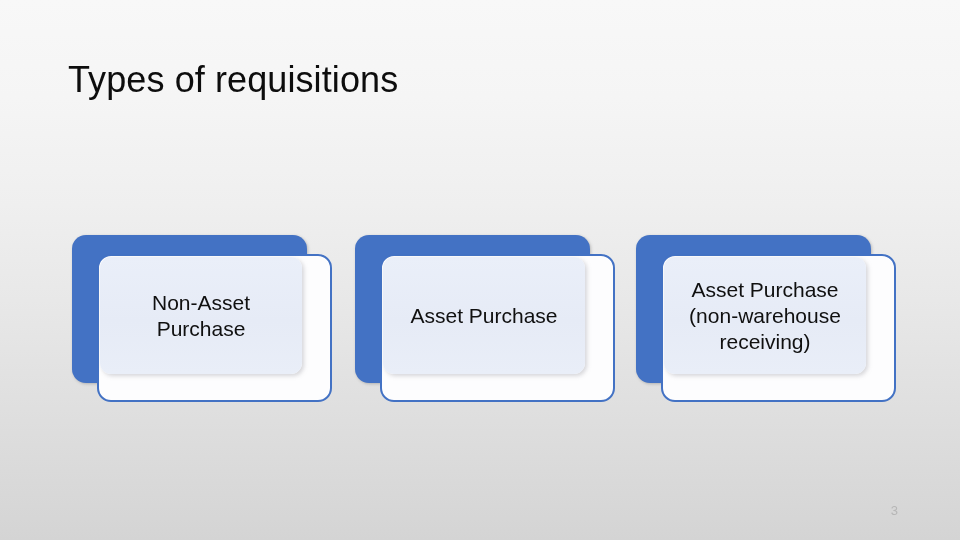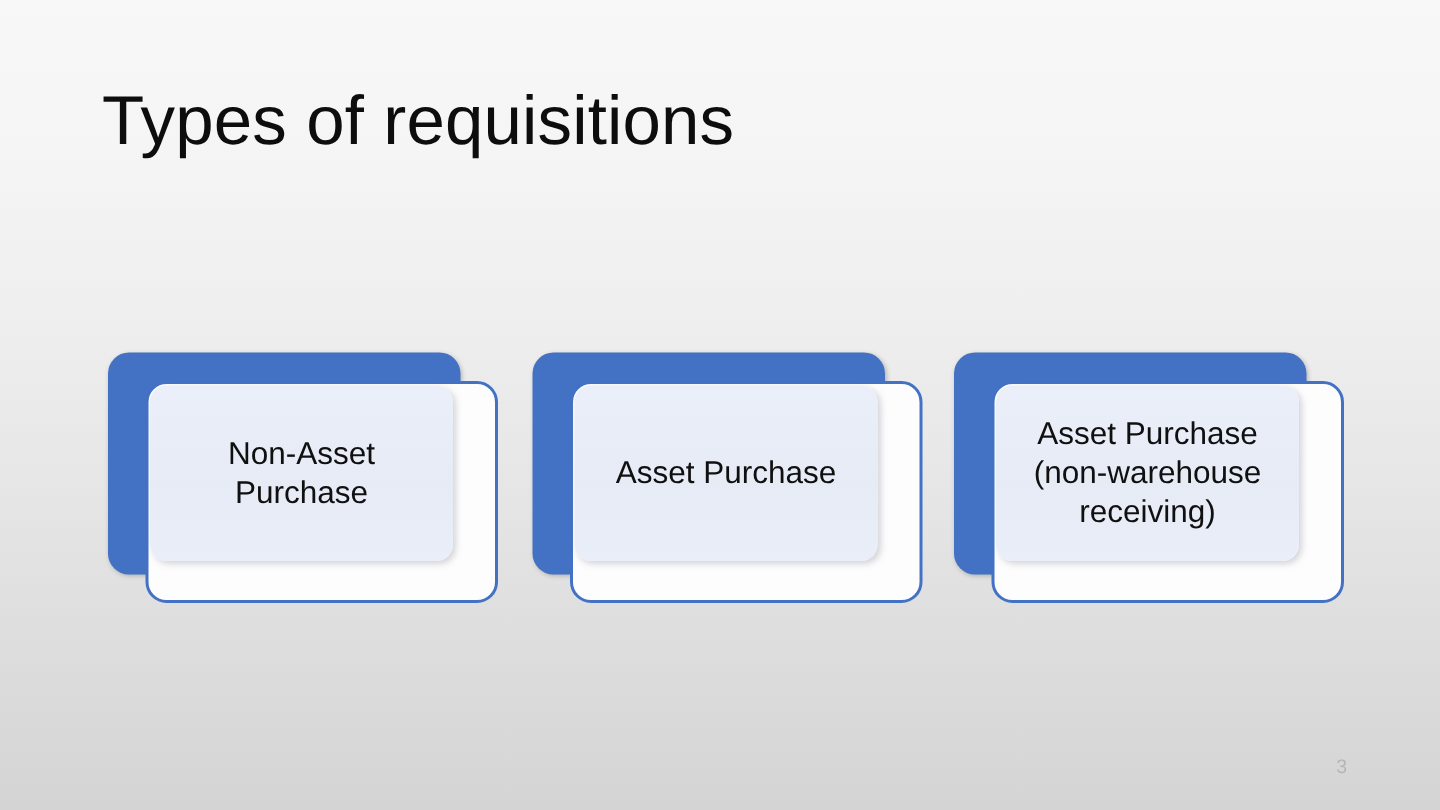--- a/index.html
+++ b/index.html
@@ -28,21 +28,21 @@
         #d4d4d4 100%);
     overflow: hidden;
   }
 
   
   #slide-title {
     position: absolute;
     left: 68px;
     top: 58px;
     width: 820px;
-    font-size: 46px;
+    font-size: 36px;
     line-height: 44px;
     font-weight: 400;
     color: #0d0d0d;
     letter-spacing: 0.1px;
     white-space: nowrap;
   }
 
   
   #diagram {
     position: absolute;

